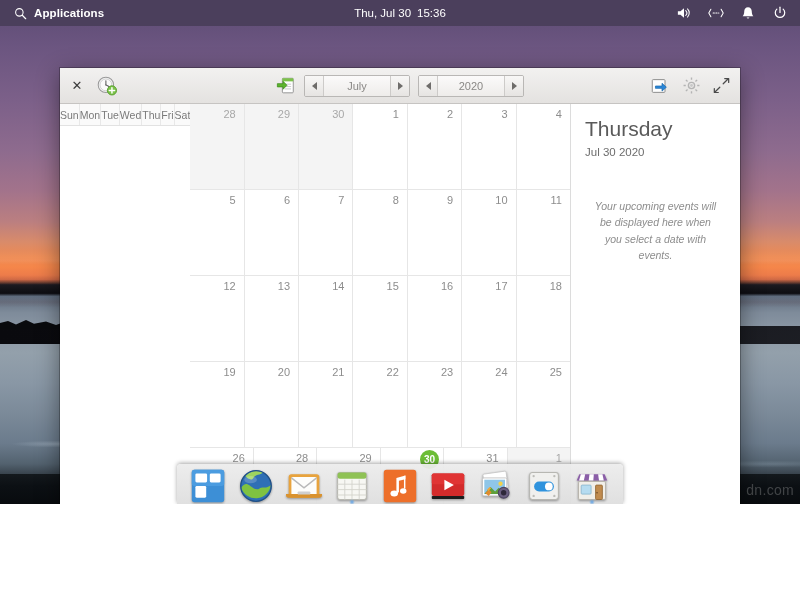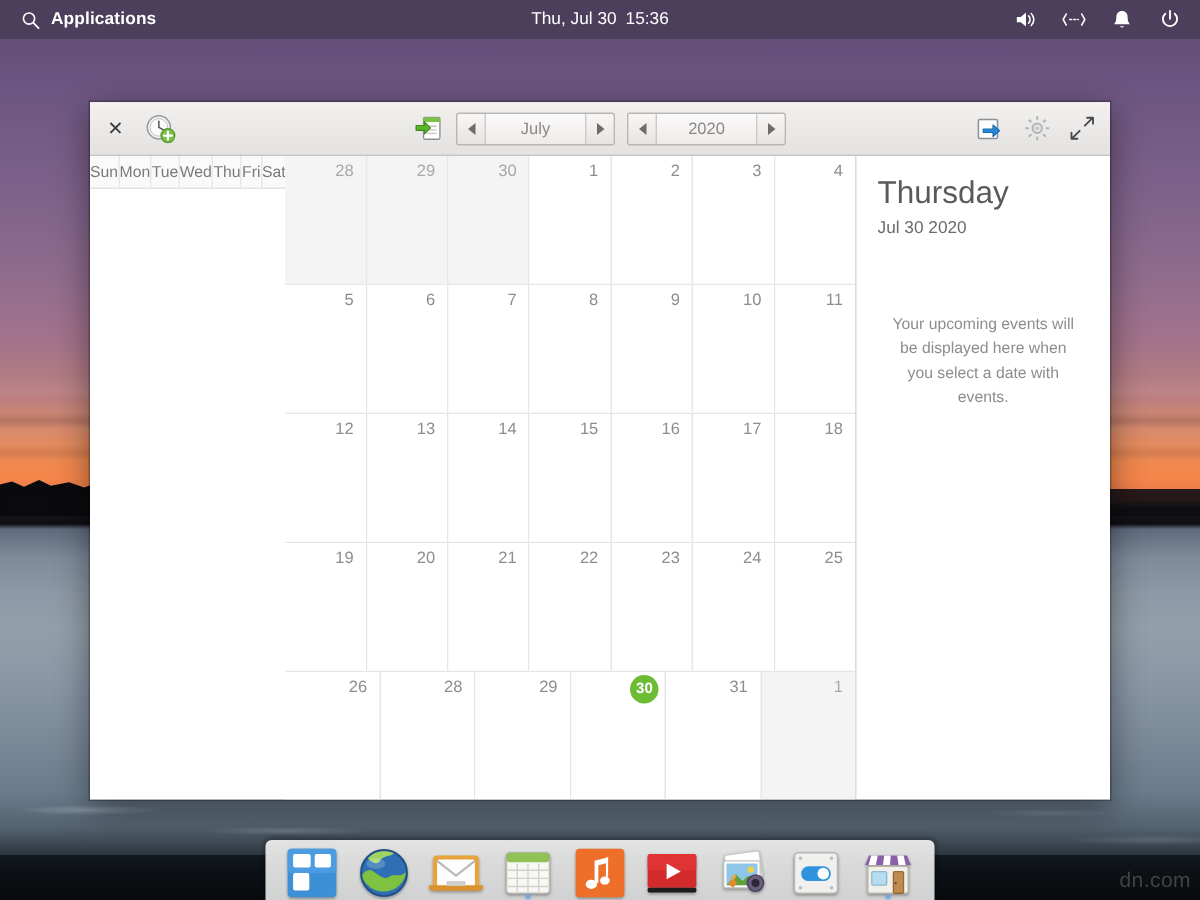--- a/index.html
+++ b/index.html
@@ -6,21 +6,21 @@
 
   html, body {
     width: 800px; height: 600px;
     overflow: hidden;
     font-family: "Liberation Sans", sans-serif;
   }
 
   
   #desktop {
     position: relative;
-    width: 800px; height: 600px;
+    width: 800px; height: 504px;
     background:
       linear-gradient(to bottom,
         #5b4a72 0%,
         #6b5580 9%,
         #7c6089 20%,
         #8e6b8e 30%,
         #a3738b 38%,
         #bb7f80 44%,
         #d98b6a 48%,
         #ee8a52 51%,
@@ -207,24 +207,25 @@
   
   #cal-sidebar {
     flex: 1; border-left: 1px solid #dcdcdc;
     background: #ffffff;
     padding: 13px 14px 0 14px;
     display: flex; flex-direction: column;
   }
   #sidebar-weekday { font-size: 21px; color: #5a5a5a; font-weight: normal; line-height: 1.1; }
   #sidebar-date { font-size: 11.5px; color: #6c6c6c; margin-top: 6px; }
   #sidebar-empty {
-    margin-top: 50px;
+    margin-top: 40px;
     font-size: 10.5px; color: #8d8d8d;
     text-align: center; line-height: 1.55;
     padding: 0 6px;
+    font-style: italic;
   }
 
   
   #dock {
     position: absolute; left: 50%; transform: translateX(-50%);
     bottom: 0; height: 40px;
     background: linear-gradient(to bottom, rgba(236,236,236,0.94) 0%, rgba(222,222,222,0.94) 100%);
     border-top-left-radius: 4px; border-top-right-radius: 4px;
     box-shadow: 0 -1px 4px rgba(0,0,0,0.35);
     display: flex; align-items: flex-end; gap: 6px;

